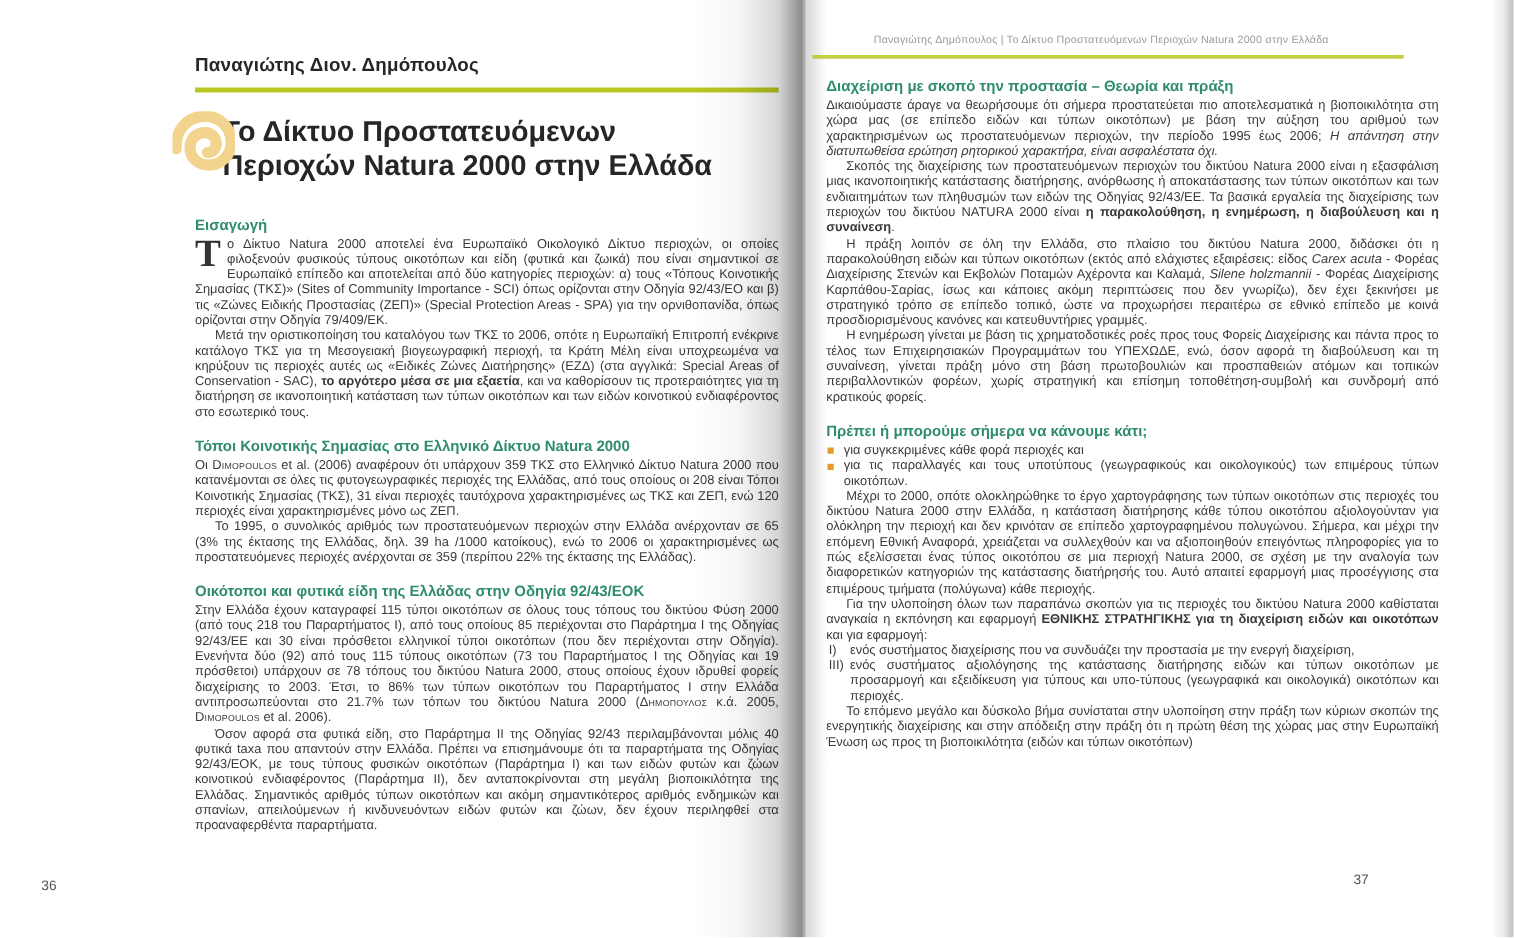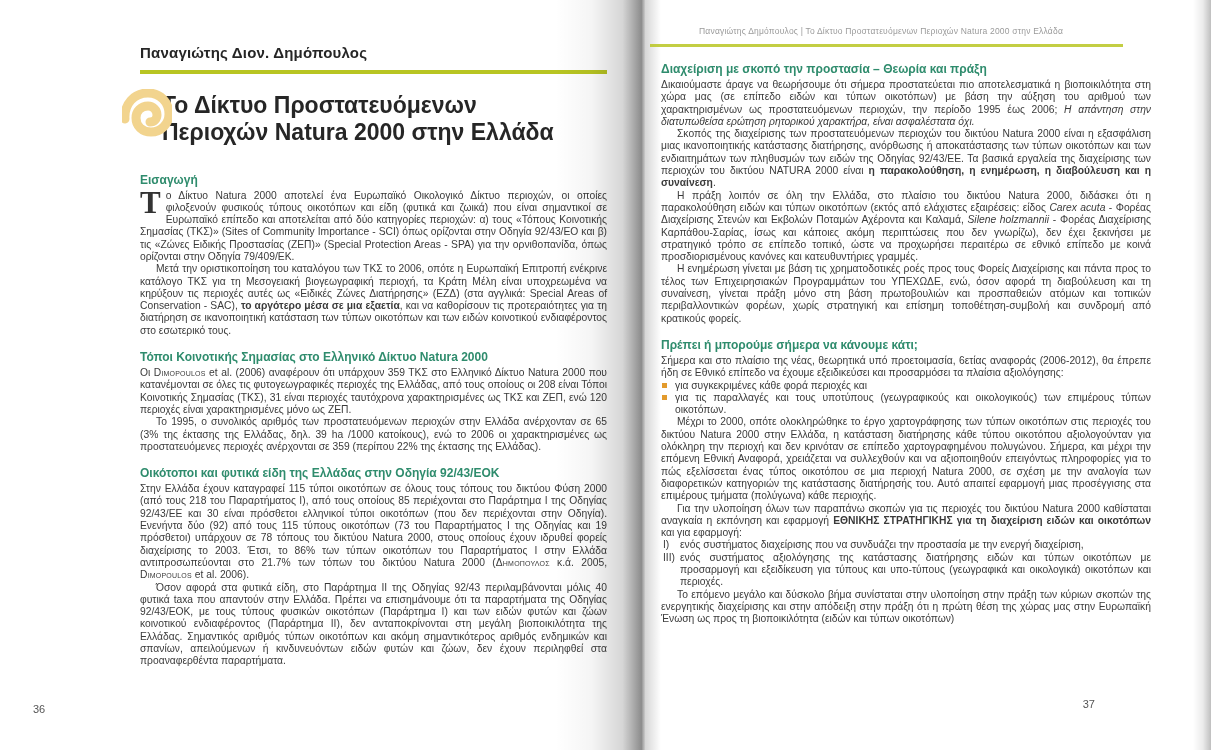--- a/index.html
+++ b/index.html
@@ -1,21 +1,21 @@
 <!DOCTYPE html>
 <html lang="el" style="--accent-green: #2f8c6d; --rule-chartreuse: #b8c522; --bullet-orange: #e39b2d;"><head>
 <meta charset="utf-8">
 <style>
   html,body{margin:0;padding:0;background:#ffffff;}
   body{font-family:"Liberation Sans", sans-serif;color:#3a3a3a;}
   .spread{position:relative;width:1211px;height:750px;background:#ffffff;overflow:hidden;}
 
   
   .page{position:absolute;top:0;height:750px;background:#ffffff;}
-  .page-left{left:0;width:602px;}
+  .page-left{left:0;width:602px;padding-left:16px;}
   .page-right{left:645px;width:478px;}
   .gutter-shade{position:absolute;left:555px;top:0;width:90px;height:750px;pointer-events:none;
     background:linear-gradient(to right, rgba(0,0,0,0) 0%, rgba(0,0,0,0.04) 40%,
       rgba(0,0,0,0.16) 75%, rgba(0,0,0,0.45) 96%, rgba(0,0,0,0.20) 100%);}
   .page-right .inner-shadow{position:absolute;left:0;top:0;width:16px;height:100%;pointer-events:none;
     background:linear-gradient(to right, rgba(0,0,0,0.16), rgba(0,0,0,0));}
   .edge-right{position:absolute;right:0;top:0;width:18px;height:100%;pointer-events:none;
     background:linear-gradient(to right, rgba(0,0,0,0), rgba(0,0,0,0.08) 55%, rgba(0,0,0,0.25) 100%);}
 
   
@@ -106,21 +106,20 @@
       <div class="sections">
           <section>
             <h3>Διαχείριση με σκοπό την προστασία – Θεωρία και πράξη</h3>
             <p class="par"><span>Δικαιούμαστε άραγε να θεωρήσουμε ότι σήμερα προστατεύεται πιο αποτελεσματικά η βιοποικιλότητα στη χώρα μας (σε επίπεδο ειδών και τύπων οικοτόπων) με βάση την αύξηση του αριθμού των χαρακτηρισμένων ως προστατευόμενων περιοχών, την περίοδο 1995 έως 2006; </span><span class="seg-i">Η απάντηση στην διατυπωθείσα ερώτηση ρητορικού χαρακτήρα, είναι ασφαλέστατα όχι.</span></p>
             <p class="par indent"><span>Σκοπός της διαχείρισης των προστατευόμενων περιοχών του δικτύου Natura 2000 είναι η εξασφάλιση μιας ικανοποιητικής κατάστασης διατήρησης, ανόρθωσης ή αποκατάστασης των τύπων οικοτόπων και των ενδιαιτημάτων των πληθυσμών των ειδών της Οδηγίας 92/43/ΕΕ. Τα βασικά εργαλεία της διαχείρισης των περιοχών του δικτύου NATURA 2000 είναι </span><span class="seg-b">η παρακολούθηση, η ενημέρωση, η διαβούλευση και η συναίνεση</span><span>.</span></p>
             <p class="par indent"><span>Η πράξη λοιπόν σε όλη την Ελλάδα, στο πλαίσιο του δικτύου Natura 2000, διδάσκει ότι η παρακολούθηση ειδών και τύπων οικοτόπων (εκτός από ελάχιστες εξαιρέσεις: είδος </span><span class="seg-i">Carex acuta</span><span> - Φορέας Διαχείρισης Στενών και Εκβολών Ποταμών Αχέροντα και Καλαμά, </span><span class="seg-i">Silene holzmannii</span><span> - Φορέας Διαχείρισης Καρπάθου-Σαρίας, ίσως και κάποιες ακόμη περιπτώσεις που δεν γνωρίζω), δεν έχει ξεκινήσει με στρατηγικό τρόπο σε επίπεδο τοπικό, ώστε να προχωρήσει περαιτέρω σε εθνικό επίπεδο με κοινά προσδιορισμένους κανόνες και κατευθυντήριες γραμμές.</span></p>
             <p class="par indent"><span>Η ενημέρωση γίνεται με βάση τις χρηματοδοτικές ροές προς τους Φορείς Διαχείρισης και πάντα προς το τέλος των Επιχειρησιακών Προγραμμάτων του ΥΠΕΧΩΔΕ, ενώ, όσον αφορά τη διαβούλευση και τη συναίνεση, γίνεται πράξη μόνο στη βάση πρωτοβουλιών και προσπαθειών ατόμων και τοπικών περιβαλλοντικών φορέων, χωρίς στρατηγική και επίσημη τοποθέτηση-συμβολή και συνδρομή από κρατικούς φορείς.</span></p>
           </section>
           <section>
             <h3>Πρέπει ή μπορούμε σήμερα να κάνουμε κάτι;</h3>
-            <p class="par"><span>Σήμερα και στο πλαίσιο της νέας, θεωρητικά υπό προετοιμασία, 6ετίας αναφοράς (2006-2012), θα έπρεπε ήδη σε Εθνικό επίπεδο να έχουμε εξειδικεύσει και προσαρμόσει τα πλαίσια αξιολόγησης:</span></p>
             <div class="bullet-item"><span class="bullet-sq"></span><span><span>για συγκεκριμένες κάθε φορά περιοχές και</span></span></div>
             <div class="bullet-item"><span class="bullet-sq"></span><span><span>για τις παραλλαγές και τους υποτύπους (γεωγραφικούς και οικολογικούς) των επιμέρους τύπων οικοτόπων.</span></span></div>
             <p class="par indent"><span>Μέχρι το 2000, οπότε ολοκληρώθηκε το έργο χαρτογράφησης των τύπων οικοτόπων στις περιοχές του δικτύου Natura 2000 στην Ελλάδα, η κατάσταση διατήρησης κάθε τύπου οικοτόπου αξιολογούνταν για ολόκληρη την περιοχή και δεν κρινόταν σε επίπεδο χαρτογραφημένου πολυγώνου. Σήμερα, και μέχρι την επόμενη Εθνική Αναφορά, χρειάζεται να συλλεχθούν και να αξιοποιηθούν επειγόντως πληροφορίες για το πώς εξελίσσεται ένας τύπος οικοτόπου σε μια περιοχή Natura 2000, σε σχέση με την αναλογία των διαφορετικών κατηγοριών της κατάστασης διατήρησής του. Αυτό απαιτεί εφαρμογή μιας προσέγγισης στα επιμέρους τμήματα (πολύγωνα) κάθε περιοχής.</span></p>
             <p class="par indent"><span>Για την υλοποίηση όλων των παραπάνω σκοπών για τις περιοχές του δικτύου Natura 2000 καθίσταται αναγκαία η εκπόνηση και εφαρμογή </span><span class="seg-b">ΕΘΝΙΚΗΣ ΣΤΡΑΤΗΓΙΚΗΣ για τη διαχείριση ειδών και οικοτόπων</span><span> και για εφαρμογή:</span></p>
             <div class="num-item"><span class="num-label">Ι)</span><span>ενός συστήματος διαχείρισης που να συνδυάζει την προστασία με την ενεργή διαχείριση,</span></div>
             <div class="num-item"><span class="num-label">ΙΙΙ)</span><span>ενός συστήματος αξιολόγησης της κατάστασης διατήρησης ειδών και τύπων οικοτόπων με προσαρμογή και εξειδίκευση για τύπους και υπο-τύπους (γεωγραφικά και οικολογικά) οικοτόπων και περιοχές.</span></div>
             <p class="par indent"><span>Το επόμενο μεγάλο και δύσκολο βήμα συνίσταται στην υλοποίηση στην πράξη των κύριων σκοπών της ενεργητικής διαχείρισης και στην απόδειξη στην πράξη ότι η πρώτη θέση της χώρας μας στην Ευρωπαϊκή Ένωση ως προς τη βιοποικιλότητα (ειδών και τύπων οικοτόπων)</span></p>
           </section>
         </div>
     </div>

